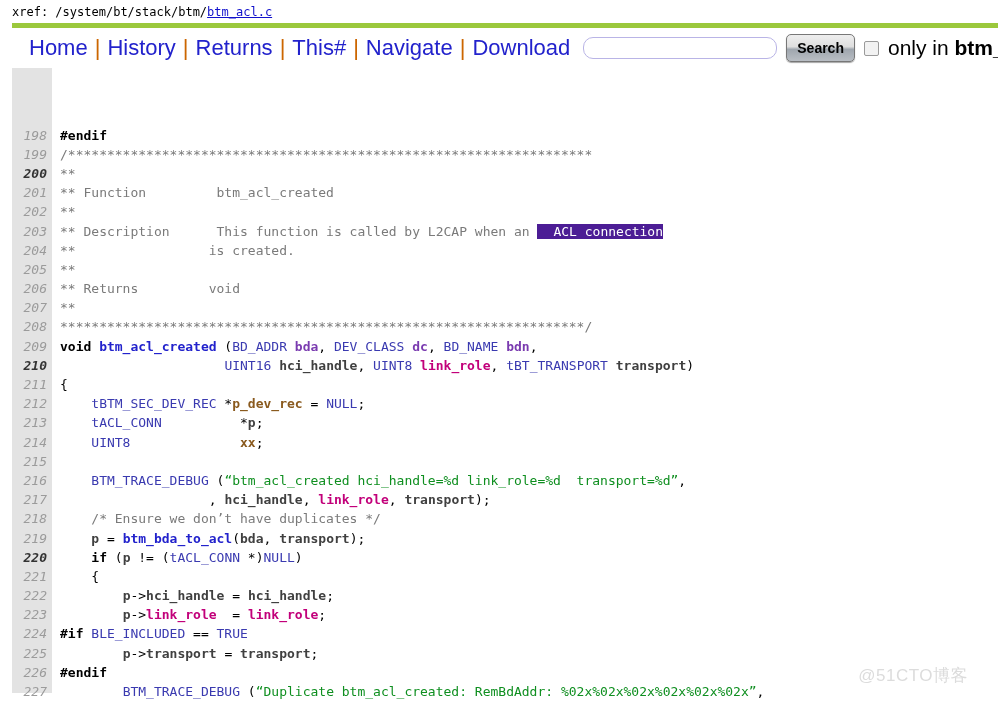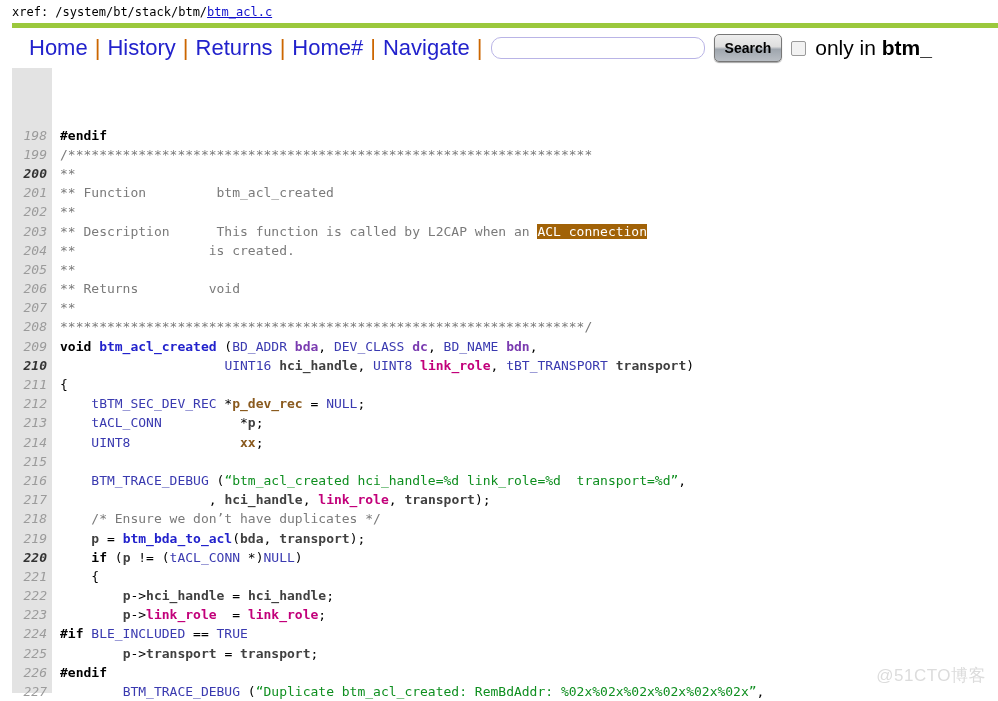--- a/index.html
+++ b/index.html
@@ -162,28 +162,29 @@
   .t-com   { color: #7a7a7a; }                           
   .t-kw    { color: #000000; font-weight: bold; }        
   .t-fnblue{ color: #2222cc; font-weight: bold; }        
   .t-type  { color: #3a3ab0; }                           
   .t-var   { color: #7a3bb0; font-weight: bold; }        
   .t-var2  { color: #8a5a1e; font-weight: bold; }        
   .t-varm  { color: #c2007a; font-weight: bold; }        
   .t-str   { color: #0f8f20; }                           
   .t-plain { color: #404040; font-weight: bold; }                           
   .t-sel   {
-    background: #a16207;
+    background: #4c1d95;
     color: #ffffff;
+    padding-left: 16px;
   }
 
   
   #watermark {
     position: absolute;
-    right: 12px;
+    right: 30px;
     bottom: 14px;
     color: #dcdcdc;
     font-size: 17px;
     font-family: "Liberation Sans", sans-serif;
     user-select: none;
     letter-spacing: 0.5px;
   }
 </style>
 </head>
 <body>
@@ -192,24 +193,25 @@
 
 <div id="green-bar"></div>
 
 <div id="navbar">
   <a class="nav-link" href="#">Home</a>
   <span class="nav-sep">|</span>
   <a class="nav-link" href="#">History</a>
   <span class="nav-sep">|</span>
   <a class="nav-link" href="#">Returns</a>
   <span class="nav-sep">|</span>
-  <a class="nav-link" href="#">Home#</a>
+  <a class="nav-link" href="#">This#</a>
   <span class="nav-sep">|</span>
   <a class="nav-link" href="#">Navigate</a>
   <span class="nav-sep">|</span>
+  <a class="nav-link" href="#">Download</a>
 
   <input id="search-input" type="text" value="" style="">
   <button id="search-button">Search</button>
   <span id="only-in-checkbox"></span>
   <span id="only-in-label"><span>only in </span><b>btm_</b></span>
 </div>
 
 <div id="code-area">
   <div id="gutter"></div>
   <div id="code-rows"><div class="code-row"><span class="lnum">198</span><span class="ctext"><span class="t-pre">#endif</span></span></div><div class="code-row"><span class="lnum">199</span><span class="ctext"><span class="t-com">/*******************************************************************</span></span></div><div class="code-row"><span class="lnum major">200</span><span class="ctext"><span class="t-com">**</span></span></div><div class="code-row"><span class="lnum">201</span><span class="ctext"><span class="t-com">** Function         btm_acl_created</span></span></div><div class="code-row"><span class="lnum">202</span><span class="ctext"><span class="t-com">**</span></span></div><div class="code-row"><span class="lnum">203</span><span class="ctext"><span class="t-com">** Description      This function is called by L2CAP when an </span><span class="t-sel">ACL connection</span></span></div><div class="code-row"><span class="lnum">204</span><span class="ctext"><span class="t-com">**                 is created.</span></span></div><div class="code-row"><span class="lnum">205</span><span class="ctext"><span class="t-com">**</span></span></div><div class="code-row"><span class="lnum">206</span><span class="ctext"><span class="t-com">** Returns         void</span></span></div><div class="code-row"><span class="lnum">207</span><span class="ctext"><span class="t-com">**</span></span></div><div class="code-row"><span class="lnum">208</span><span class="ctext"><span class="t-com">*******************************************************************/</span></span></div><div class="code-row"><span class="lnum">209</span><span class="ctext"><span class="t-kw">void</span><span> </span><span class="t-fnblue">btm_acl_created</span><span> (</span><span class="t-type">BD_ADDR</span><span> </span><span class="t-var">bda</span><span>, </span><span class="t-type">DEV_CLASS</span><span> </span><span class="t-var">dc</span><span>, </span><span class="t-type">BD_NAME</span><span> </span><span class="t-var">bdn</span><span>,</span></span></div><div class="code-row"><span class="lnum major">210</span><span class="ctext"><span>                     </span><span class="t-type">UINT16</span><span> </span><span class="t-plain">hci_handle</span><span>, </span><span class="t-type">UINT8</span><span> </span><span class="t-varm">link_role</span><span>, </span><span class="t-type">tBT_TRANSPORT</span><span> </span><span class="t-plain">transport</span><span>)</span></span></div><div class="code-row"><span class="lnum">211</span><span class="ctext"><span>{</span></span></div><div class="code-row"><span class="lnum">212</span><span class="ctext"><span>    </span><span class="t-type">tBTM_SEC_DEV_REC</span><span> *</span><span class="t-var2">p_dev_rec</span><span> = </span><span class="t-type">NULL</span><span>;</span></span></div><div class="code-row"><span class="lnum">213</span><span class="ctext"><span>    </span><span class="t-type">tACL_CONN</span><span>          *</span><span class="t-plain">p</span><span>;</span></span></div><div class="code-row"><span class="lnum">214</span><span class="ctext"><span>    </span><span class="t-type">UINT8</span><span>              </span><span class="t-var2">xx</span><span>;</span></span></div><div class="code-row"><span class="lnum">215</span><span class="ctext"><span></span></span></div><div class="code-row"><span class="lnum">216</span><span class="ctext"><span>    </span><span class="t-type">BTM_TRACE_DEBUG</span><span> (</span><span class="t-str">“btm_acl_created hci_handle=%d link_role=%d  transport=%d”</span><span>,</span></span></div><div class="code-row"><span class="lnum">217</span><span class="ctext"><span>                   , </span><span class="t-plain">hci_handle</span><span>, </span><span class="t-varm">link_role</span><span>, </span><span class="t-plain">transport</span><span>);</span></span></div><div class="code-row"><span class="lnum">218</span><span class="ctext"><span class="t-com">    /* Ensure we don’t have duplicates */</span></span></div><div class="code-row"><span class="lnum">219</span><span class="ctext"><span>    </span><span class="t-plain">p</span><span> = </span><span class="t-fnblue">btm_bda_to_acl</span><span>(</span><span class="t-plain">bda</span><span>, </span><span class="t-plain">transport</span><span>);</span></span></div><div class="code-row"><span class="lnum major">220</span><span class="ctext"><span>    </span><span class="t-kw">if</span><span> (</span><span class="t-plain">p</span><span> != (</span><span class="t-type">tACL_CONN</span><span> *)</span><span class="t-type">NULL</span><span>)</span></span></div><div class="code-row"><span class="lnum">221</span><span class="ctext"><span>    {</span></span></div><div class="code-row"><span class="lnum">222</span><span class="ctext"><span>        </span><span class="t-plain">p</span><span>-&gt;</span><span class="t-plain">hci_handle</span><span> = </span><span class="t-plain">hci_handle</span><span>;</span></span></div><div class="code-row"><span class="lnum">223</span><span class="ctext"><span>        </span><span class="t-plain">p</span><span>-&gt;</span><span class="t-varm">link_role</span><span>  = </span><span class="t-varm">link_role</span><span>;</span></span></div><div class="code-row"><span class="lnum">224</span><span class="ctext"><span class="t-pre">#if</span><span> </span><span class="t-type">BLE_INCLUDED</span><span> == </span><span class="t-type">TRUE</span></span></div><div class="code-row"><span class="lnum">225</span><span class="ctext"><span>        </span><span class="t-plain">p</span><span>-&gt;</span><span class="t-plain">transport</span><span> = </span><span class="t-plain">transport</span><span>;</span></span></div><div class="code-row"><span class="lnum">226</span><span class="ctext"><span class="t-pre">#endif</span></span></div><div class="code-row"><span class="lnum">227</span><span class="ctext"><span>        </span><span class="t-type">BTM_TRACE_DEBUG</span><span> (</span><span class="t-str">“Duplicate btm_acl_created: RemBdAddr: %02x%02x%02x%02x%02x%02x”</span><span>,</span></span></div></div>

